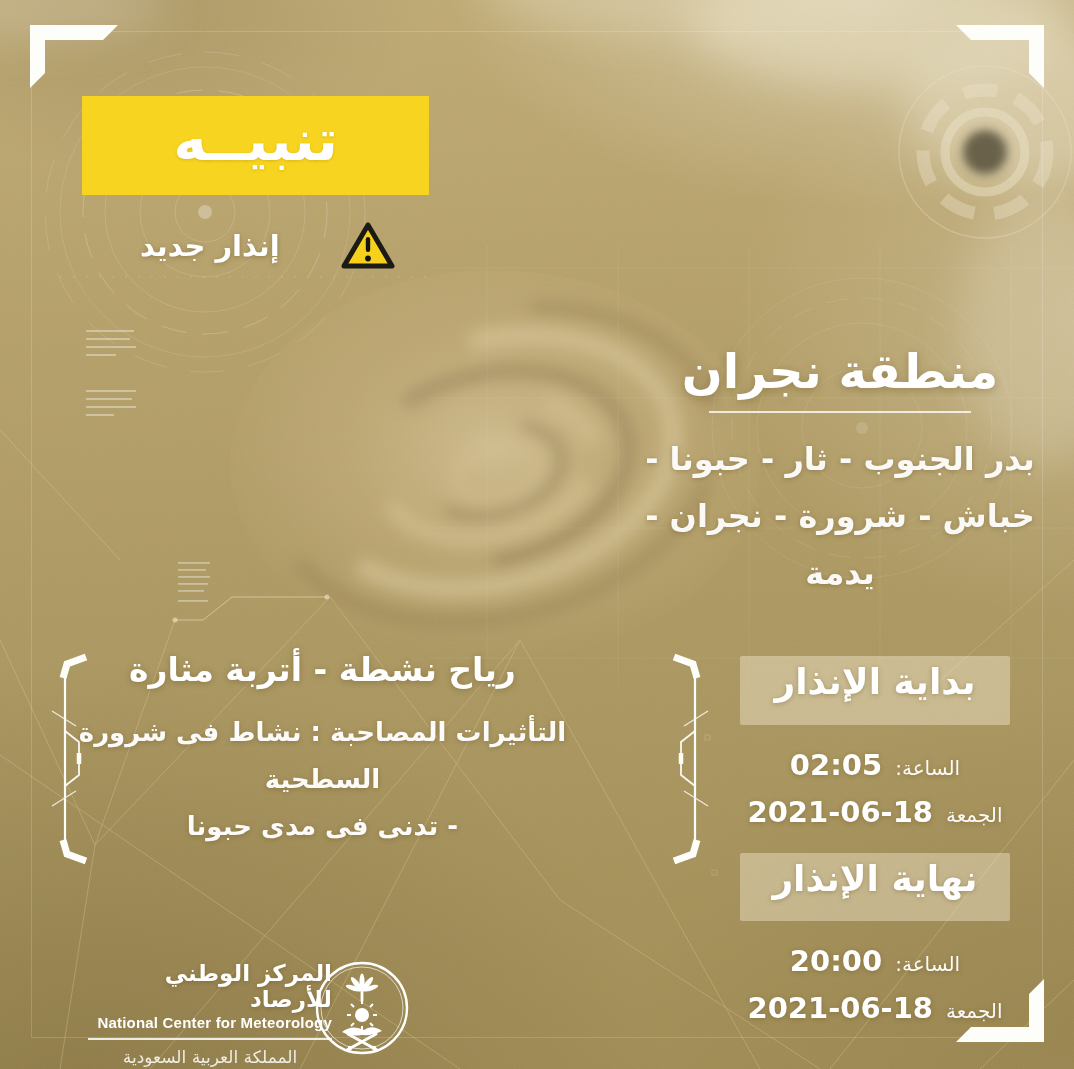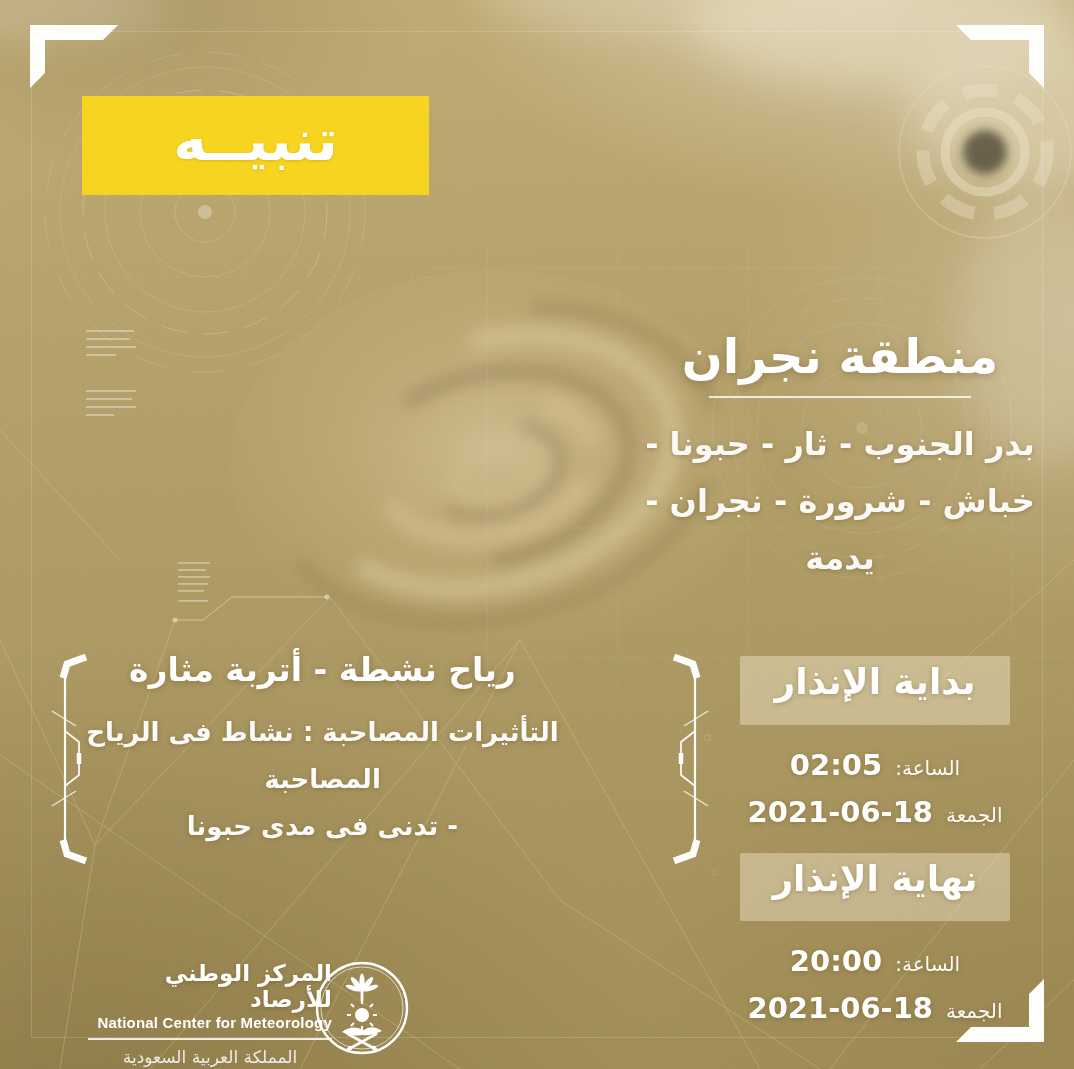--- a/index.html
+++ b/index.html
@@ -32,21 +32,21 @@
   .banner-text{font-size:57px; font-weight:bold; color:#fff; line-height:1;
     padding-bottom:10px; text-shadow:0 1px 3px rgba(140,110,10,.25); letter-spacing:1px;}
 
   
   .alert-row{left:140px; top:218px; width:256px; height:56px; direction:ltr;
     display:flex; align-items:center; justify-content:space-between;}
   .alert-label{font-size:29px; font-weight:bold; direction:rtl;
     text-shadow:0 1px 5px rgba(90,70,20,.4);}
 
   
-  .region{left:640px; top:328px; width:400px; text-align:center;}
+  .region{left:640px; top:343px; width:400px; text-align:center;}
   .region-title{font-size:48px; font-weight:bold; line-height:1.2;
     text-shadow:0 2px 8px rgba(90,70,20,.35);}
   .region-underline{width:262px; height:2px; background:rgba(255,255,255,.78);
     margin:10px auto 18px;}
   .region-areas{font-size:32px; line-height:1.78; color:rgba(255,255,255,.95);
     font-weight:bold; text-shadow:0 1px 5px rgba(90,70,20,.35);}
 
   
   .condition{left:40px; top:650px; width:565px; text-align:center;}
   .condition-title{font-size:33px; font-weight:bold;
@@ -202,20 +202,28 @@
   <svg class="abs corners" viewBox="0 0 1074 1069">
     <path d="M30 25 H118 L103 40 H45 V73 L30 88 Z" fill="#fdfdfa"></path>
     <path d="M1044 25 H956 L971 40 H1029 V73 L1044 88 Z" fill="#fdfdfa"></path>
     <path d="M1044 1042 H956 L971 1027 H1029 V994 L1044 979 Z" fill="#fdfdfa"></path>
   </svg>
 
   <div class="abs banner">
     <span class="banner-text">تنبيــه</span>
   </div>
 
+  <div class="abs alert-row">
+    <span class="alert-label">إنذار جديد</span>
+    <svg width="56" height="50" viewBox="0 0 56 50">
+      <path d="M28 4 L52 45 H4 Z" fill="#f7cf1d" stroke="#1c1a14" stroke-width="5" stroke-linejoin="round"></path>
+      <rect x="25.8" y="16" width="4.4" height="15" rx="2.2" fill="#151310"></rect>
+      <circle cx="28" cy="37.5" r="2.9" fill="#151310"></circle>
+    </svg>
+  </div>
 
   <div class="abs region">
     <div class="region-title">منطقة نجران</div>
     <div class="region-underline"></div>
     <div class="region-areas">
       <div>بدر الجنوب - ثار - حبونا -</div>
       <div>خباش - شرورة - نجران -</div>
       <div>يدمة</div>
     </div>
   </div>
@@ -238,21 +246,21 @@
       <path d="M15 78 L29 89 L29 122 L15 133" stroke-width="1.8" opacity=".95"></path>
       <line x1="29" y1="100" x2="29" y2="111" stroke-width="4.5"></line>
       <line x1="2" y1="58" x2="26" y2="73" stroke-width="1.4" opacity=".8"></line>
       <line x1="2" y1="153" x2="26" y2="138" stroke-width="1.4" opacity=".8"></line>
       <path d="M13 187 L17 201 L36 208" stroke-width="7"></path>
     </g>
   </svg>
   <div class="abs condition">
     <div class="condition-title">رياح نشطة - أتربة مثارة</div>
     <div class="condition-effects">
-      <div>التأثيرات المصاحبة : نشاط فى الرياح المصاحبة</div>
+      <div>التأثيرات المصاحبة : نشاط فى شرورة السطحية</div>
       <div>- تدنى فى مدى حبونا</div>
     </div>
   </div>
 
   <div class="abs schedule">
     <div class="sched-label">بداية الإنذار</div>
     <div class="sched-row sched-time">
       <span class="t-label">الساعة:</span>
       <span class="t-value">02:05</span>
     </div>

